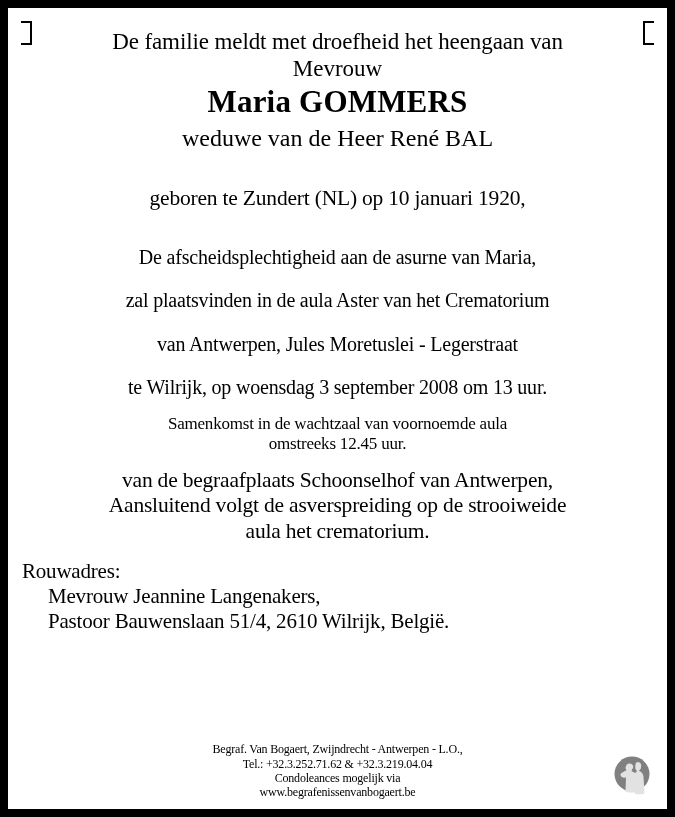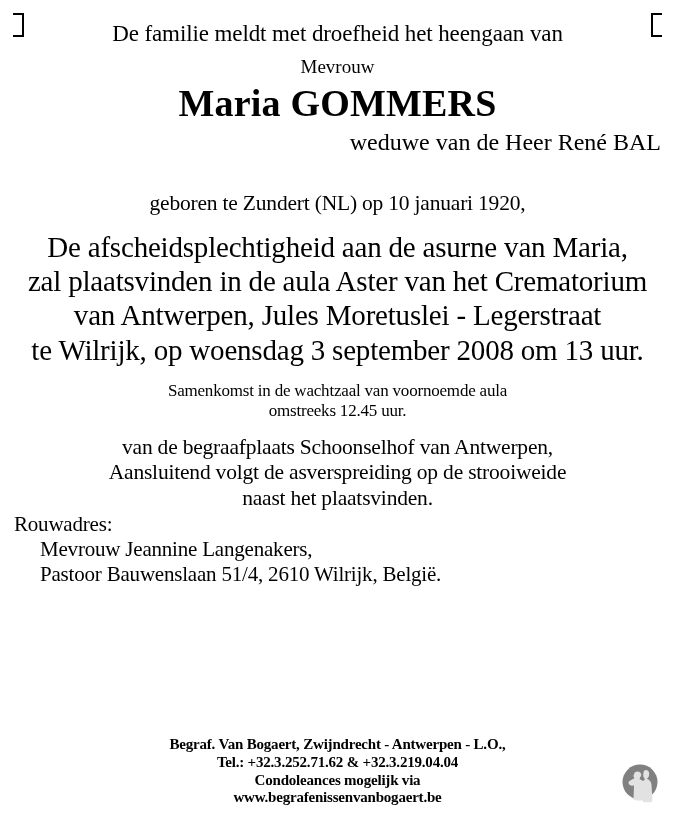--- a/index.html
+++ b/index.html
@@ -12,20 +12,21 @@
     font-family: "Liberation Serif", "DejaVu Serif", serif;
     color: #000000;
   }
 
   #notice-card {
     position: relative;
     width: 675px;
     height: 817px;
     box-sizing: border-box;
     background: #000000;
+    padding: 8px;
     overflow: hidden;
   }
 
   #notice-inner {
     position: relative;
     width: 100%;
     height: 100%;
     box-sizing: border-box;
     background: #ffffff;
     padding: 20px 14px 10px 14px;
@@ -62,36 +63,36 @@
     white-space: nowrap;
   }
 
   .block {
     margin: 0;
     padding: 0;
   }
 
   
   .t-intro       { font-size: 23px; letter-spacing: -0.1px; }
-  .t-salutation  { font-size: 19px; margin-top: 9px; }
-  .t-name        { font-size: 38px; font-weight: bold; letter-spacing: 0.2px; }
+  .t-salutation  { font-size: 23px; }
+  .t-name        { font-size: 31px; font-weight: bold; letter-spacing: 0.2px; }
   .t-spouse      { font-size: 24px; }
   .t-dates       { font-size: 21.5px; letter-spacing: -0.2px; }
-  .t-ceremony    { font-size: 29px; letter-spacing: -0.2px; }
+  .t-ceremony    { font-size: 20px; letter-spacing: -0.2px; margin-top: 20px; }
   .t-gathering   { font-size: 17px; letter-spacing: -0.2px; }
   .t-scattering  { font-size: 21.5px; letter-spacing: -0.2px; }
   .t-address     { font-size: 21px; text-align: left; letter-spacing: -0.2px; }
-  .t-footer      { font-size: 15px; letter-spacing: -0.2px; font-weight: bold; }
+  .t-footer      { font-size: 12px; letter-spacing: -0.2px; }
 
   
   .gap-name      { margin-top: 2px; }
-  .gap-spouse    { margin-top: 3px; text-align: right; }
+  .gap-spouse    { margin-top: 3px; }
   .gap-section   { margin-top: 34px; }
   .gap-para      { margin-top: 14px; }
-  .gap-address   { margin-top: 1px; }
+  .gap-address   { margin-top: 15px; }
   .gap-footer    { margin-top: 14px; }
 
   .addr-indent {
     padding-left: 26px;
   }
 
   #footer-area {
     margin-top: auto;
     position: relative;
   }
@@ -132,21 +133,21 @@
     </div>
 
     <div class="block gap-para">
       <div class="line t-gathering">Samenkomst in de wachtzaal van voornoemde aula</div>
       <div class="line t-gathering">omstreeks 12.45 uur.</div>
     </div>
 
     <div class="block gap-para">
       <div class="line t-scattering">van de begraafplaats Schoonselhof van Antwerpen,</div>
       <div class="line t-scattering">Aansluitend volgt de asverspreiding op de strooiweide</div>
-      <div class="line t-scattering">naast het plaatsvinden.</div>
+      <div class="line t-scattering">aula het crematorium.</div>
     </div>
 
     <div class="block gap-address">
       <div class="line t-address">Rouwadres:</div>
       <div class="line t-address addr-indent">Mevrouw Jeannine Langenakers,</div>
       <div class="line t-address addr-indent">Pastoor Bauwenslaan 51/4, 2610 Wilrijk, België.</div>
     </div>
 
     <div id="footer-area" class="block gap-footer">
       <div class="line t-footer">Begraf. Van Bogaert, Zwijndrecht - Antwerpen - L.O.,</div>

